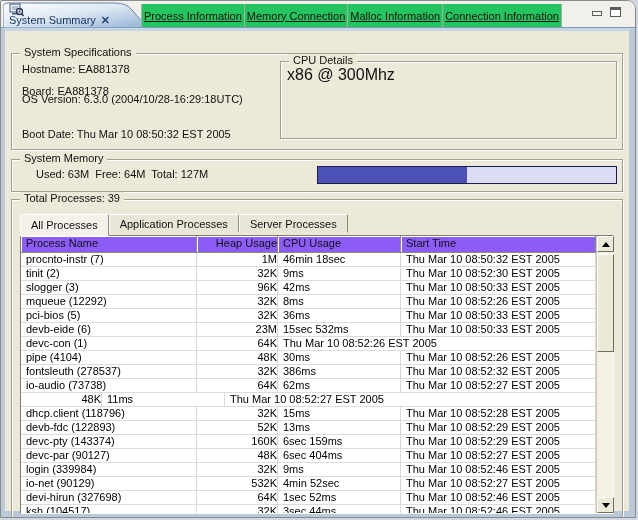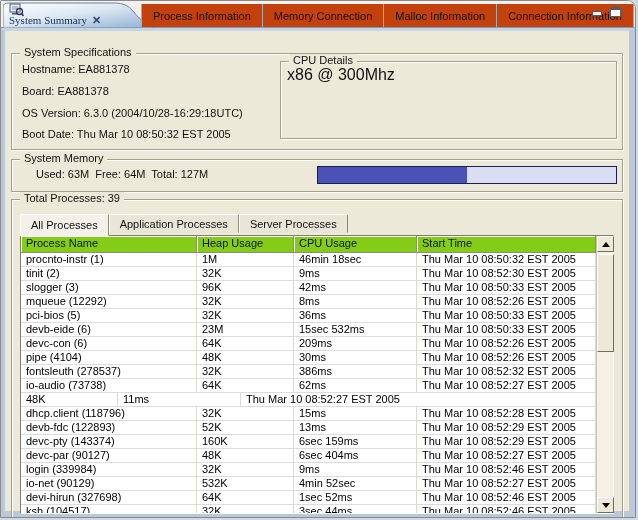--- a/index.html
+++ b/index.html
@@ -6,26 +6,26 @@
   body{width:638px;height:520px;overflow:hidden;font-family:"Liberation Sans",sans-serif;}
   *{box-sizing:border-box;}
 
   .window{position:relative;width:636px;height:518px;margin:0;background:#ece9d8;
           border:1px solid #8a8a8a;border-radius:2px 9px 0 0;overflow:hidden;}
 
   
   .tabbar{position:absolute;top:0;left:0;right:0;height:27px;background:#f2f0ea;
           border-bottom:1px solid #7e99b5;}
   .toptabs{position:absolute;left:140px;top:3px;bottom:0;display:flex;align-items:stretch;}
-  .toptab{padding:0 11px;font-size:11px;color:#111;display:flex;align-items:center;
-          border-right:1px solid #a9a9a9;background:#c2410c;cursor:default;}
+  .toptab{padding:0 2px;font-size:11px;color:#111;display:flex;align-items:center;
+          border-right:1px solid #a9a9a9;background:#22c55e;cursor:default;text-decoration:underline;}
   .toptab:first-child{border-left:1px solid #a9a9a9;}
   .active-tab{position:absolute;left:2px;top:1px;width:150px;height:26px;}
   .active-tab svg{position:absolute;left:0;top:0;}
-  .active-tab .inner{position:absolute;left:6px;top:1px;height:34px;display:flex;align-items:center;gap:5px;font-family:Liberation Serif, serif;}
+  .active-tab .inner{position:absolute;left:6px;top:1px;height:34px;display:flex;align-items:center;gap:5px;}
   .active-tab .label{font-size:11px;color:#13305c;}
   .close-x{font-size:11px;font-weight:bold;color:#2a4a77;line-height:10px;cursor:default;}
   .winctrls{position:absolute;right:14px;top:6px;display:flex;gap:8px;align-items:center;}
   .ico-min{width:10px;height:5px;border:1px solid #5c5c5c;background:#f4f2ec;margin-top:2px;}
   .ico-max{width:11px;height:10px;border:1px solid #5c5c5c;border-top:3px solid #5c5c5c;background:#fff;}
 
   
   .view-body{position:absolute;top:27px;left:0;right:0;bottom:0;background:#ece9d8;
              border-top:3px solid #c6d5e4;border-left:4px solid #b9c9da;
              border-right:6px solid #b9c9da;border-bottom:6px solid #b9c9da;}
@@ -50,29 +50,29 @@
   .ptabs{position:absolute;left:8px;top:14px;height:22px;display:flex;align-items:flex-start;z-index:3;}
   .ptab{height:19px;padding:0 10px;font-size:11px;color:#111;display:flex;align-items:center;
         background:#e9e6d8;border:1px solid;border-color:#ffffff #8a8779 transparent #ffffff;
         border-radius:2px 2px 0 0;cursor:default;}
   .ptab.active{height:22px;background:#f3f1ea;position:relative;z-index:4;}
 
   .tbl{position:absolute;left:8px;right:8px;top:35px;bottom:6px;background:#fff;
        border:1px solid;border-color:#7f7c70 #fdfdf6 #fdfdf6 #7f7c70;display:flex;z-index:2;}
   .cols{flex:1;display:flex;flex-direction:column;overflow:hidden;}
   .thead{display:flex;height:17px;flex:none;}
-  .th{background:#84cc16;border-right:1px solid #8f8c7e;border-bottom:1px solid #8f8c7e;
+  .th{background:#8b5cf6;border-right:1px solid #8f8c7e;border-bottom:1px solid #8f8c7e;
       box-shadow:inset 1px 1px 0 #ffffff;font-size:11px;color:#111;
       padding:1px 0 0 5px;white-space:nowrap;overflow:hidden;cursor:default;}
   .tbody{flex:1;overflow:hidden;background:#fff;}
   .trow{display:flex;height:14px;cursor:default;}
   .td{font-size:11px;color:#000;line-height:13px;padding-left:5px;white-space:nowrap;overflow:hidden;
       border-right:1px solid #dbd8cd;border-bottom:1px solid #dcdcdc;}
   .c1{width:176px;flex:none;}
-  .c2{width:97px;flex:none;}
+  .c2{width:81px;flex:none;text-align:right;}
   .c3{width:123px;flex:none;}
   .c4{flex:1;}
 
   
   .vscroll{width:17px;flex:none;background:#f4f1e4;border-left:1px solid #c9c6b8;position:relative;}
   .sb-btn{position:absolute;left:0;width:17px;height:16px;background:#ece9d8;
           border:1px solid;border-color:#ffffff #6f6d62 #6f6d62 #ffffff;
           display:flex;align-items:center;justify-content:center;}
   .sb-up{top:0;}
   .sb-down{bottom:0;}
@@ -124,21 +124,21 @@
     </div>
   </div>
 
   <div class="view-body">
     <div class="content">
 
       <div class="group g-spec">
         <span class="group-label">System Specifications</span>
         <span class="spec-line" style="top:9px">Hostname: EA881378</span>
         <span class="spec-line" style="top:31px">Board: EA881378</span>
-        <span class="spec-line" style="top:53px">OS Version: 6.3.0 (2004/10/28-16:29:18UTC)</span>
+        <span class="spec-line" style="top:39px">OS Version: 6.3.0 (2004/10/28-16:29:18UTC)</span>
         <span class="spec-line" style="top:74px">Boot Date: Thu Mar 10 08:50:32 EST 2005</span>
 
         <div class="group g-cpu">
           <span class="group-label">CPU Details</span>
           <span class="cpu-value">x86 @ 300Mhz</span>
         </div>
       </div>
 
       <div class="group g-mem">
         <span class="group-label">System Memory</span>
@@ -160,21 +160,21 @@
         <div class="tbl">
           <div class="cols">
             <div class="thead">
               <div class="th c1">Process Name</div>
               <div class="th c2">Heap Usage</div>
               <div class="th c3">CPU Usage</div>
               <div class="th c4">Start Time</div>
             </div>
             <div class="tbody">
                 <div class="trow">
-                  <div class="td c1">procnto-instr (1)</div>
+                  <div class="td c1">procnto-instr (7)</div>
                   <div class="td c2">1M</div>
                   <div class="td c3">46min 18sec</div>
                   <div class="td c4">Thu Mar 10 08:50:32 EST 2005</div>
                 </div>
                 <div class="trow">
                   <div class="td c1">tinit (2)</div>
                   <div class="td c2">32K</div>
                   <div class="td c3">9ms</div>
                   <div class="td c4">Thu Mar 10 08:52:30 EST 2005</div>
                 </div>
@@ -196,23 +196,22 @@
                   <div class="td c3">36ms</div>
                   <div class="td c4">Thu Mar 10 08:50:33 EST 2005</div>
                 </div>
                 <div class="trow">
                   <div class="td c1">devb-eide (6)</div>
                   <div class="td c2">23M</div>
                   <div class="td c3">15sec 532ms</div>
                   <div class="td c4">Thu Mar 10 08:50:33 EST 2005</div>
                 </div>
                 <div class="trow">
-                  <div class="td c1">devc-con (6)</div>
+                  <div class="td c1">devc-con (1)</div>
                   <div class="td c2">64K</div>
-                  <div class="td c3">209ms</div>
                   <div class="td c4">Thu Mar 10 08:52:26 EST 2005</div>
                 </div>
                 <div class="trow">
                   <div class="td c1">pipe (4104)</div>
                   <div class="td c2">48K</div>
                   <div class="td c3">30ms</div>
                   <div class="td c4">Thu Mar 10 08:52:26 EST 2005</div>
                 </div>
                 <div class="trow">
                   <div class="td c1">fontsleuth (278537)</div>

